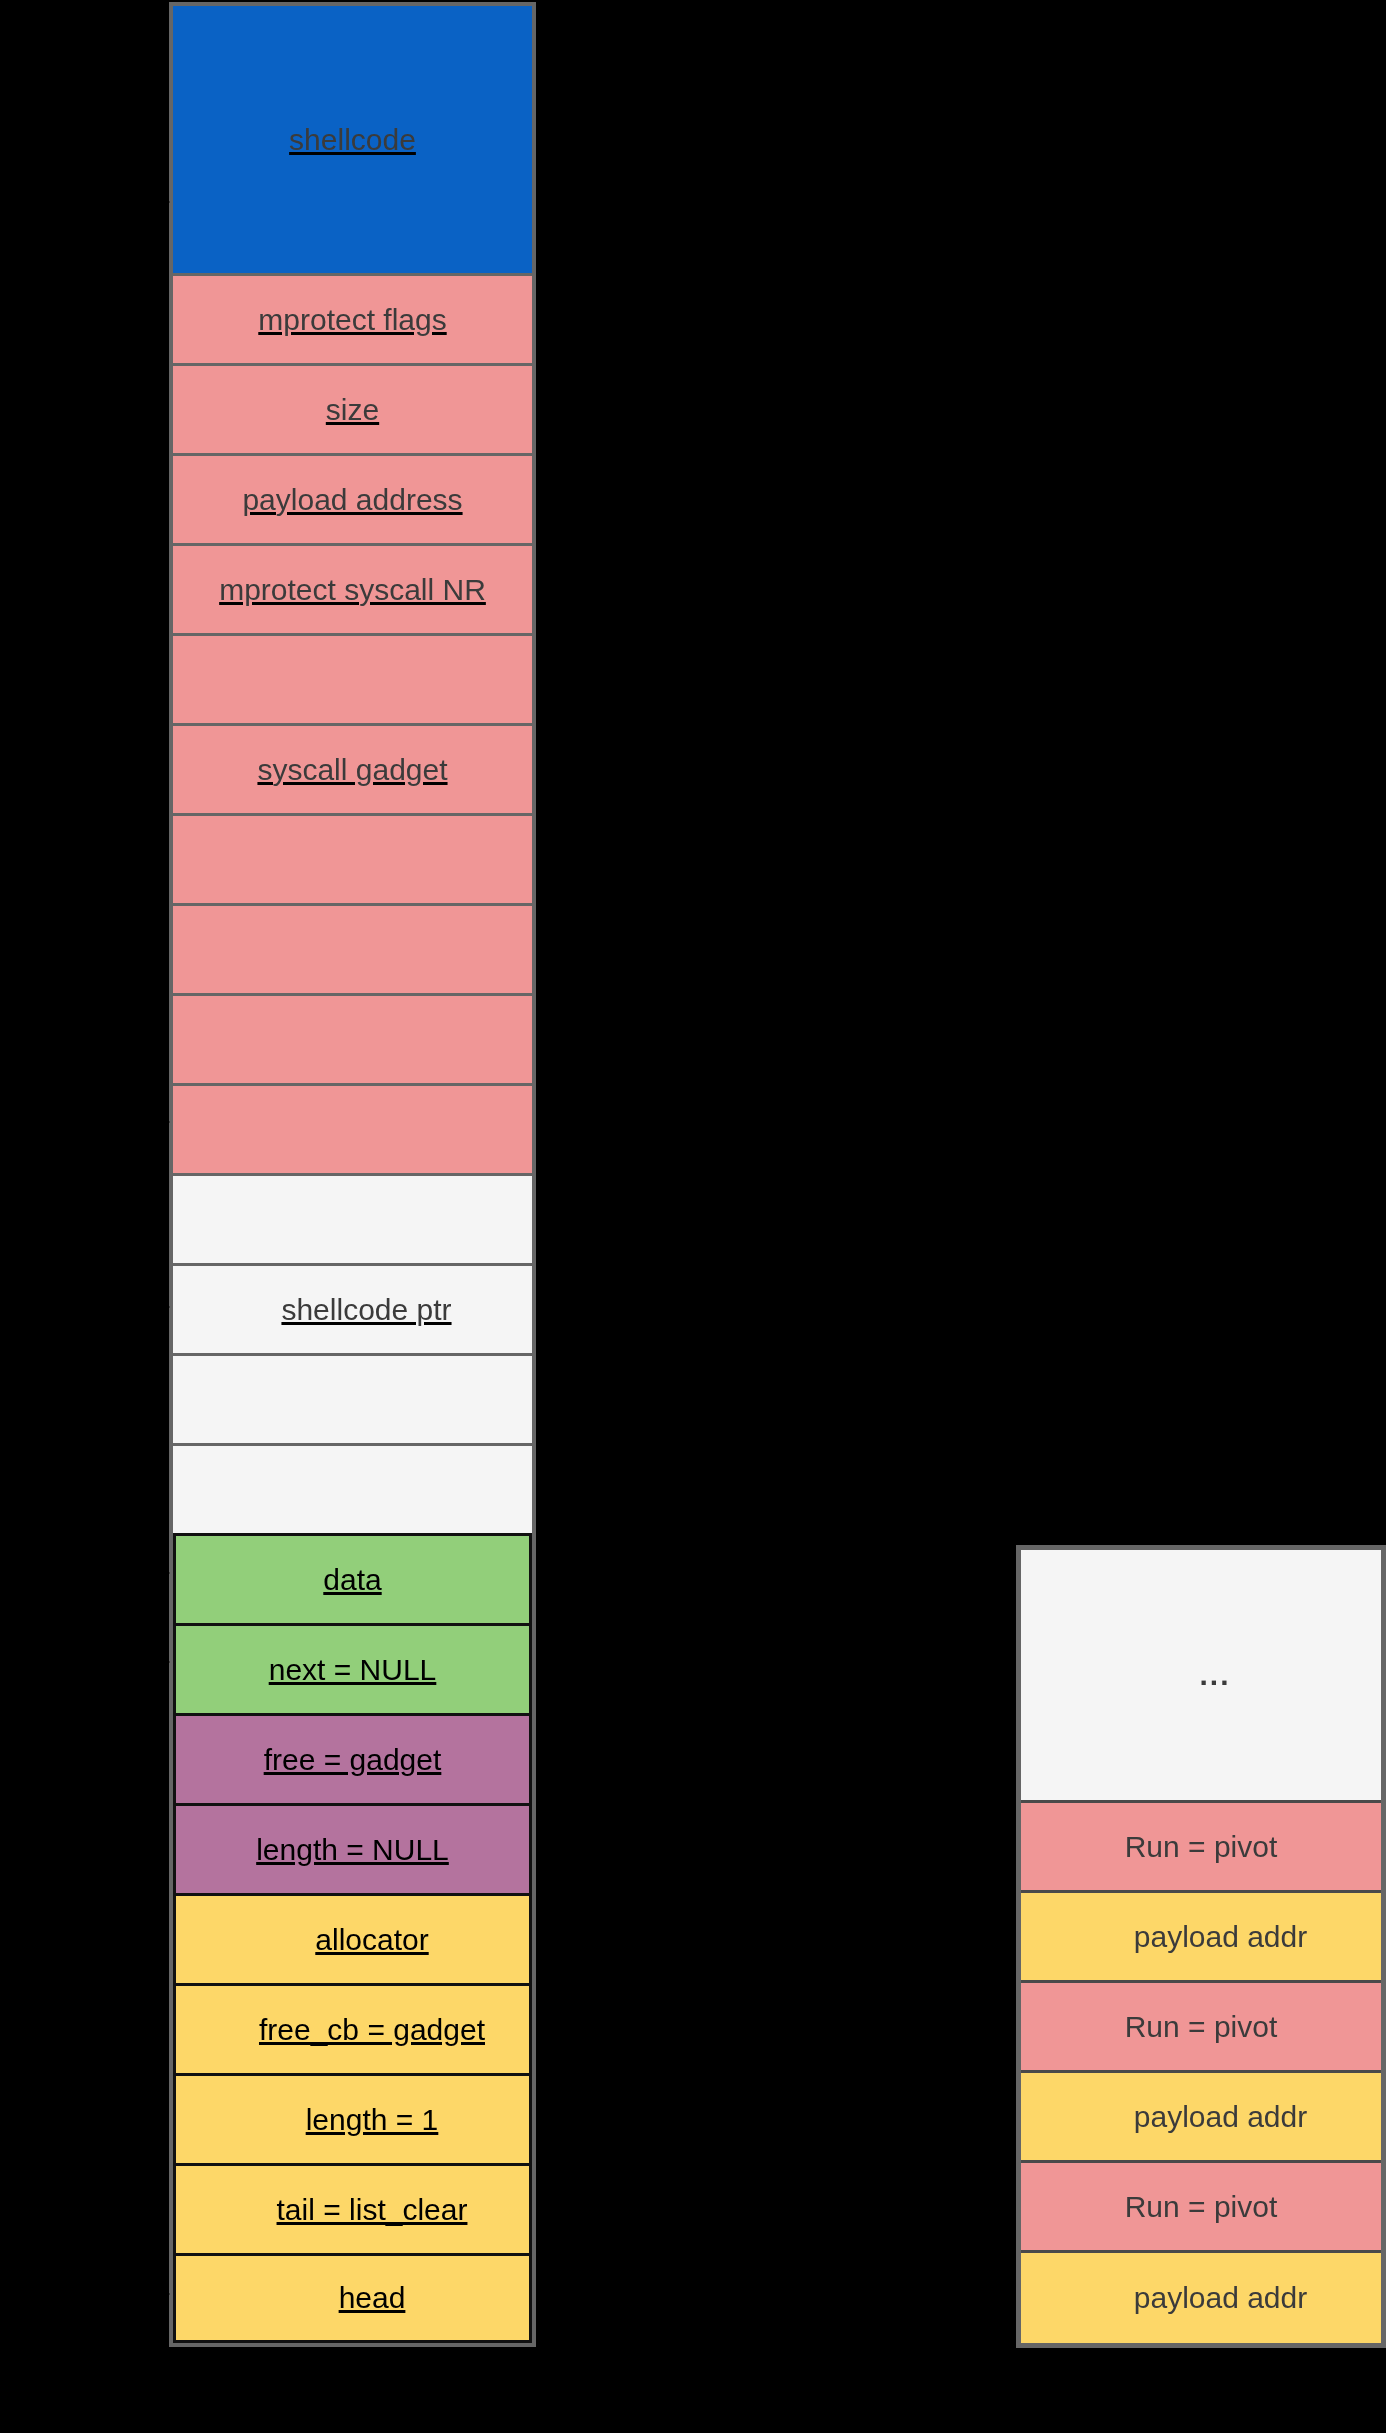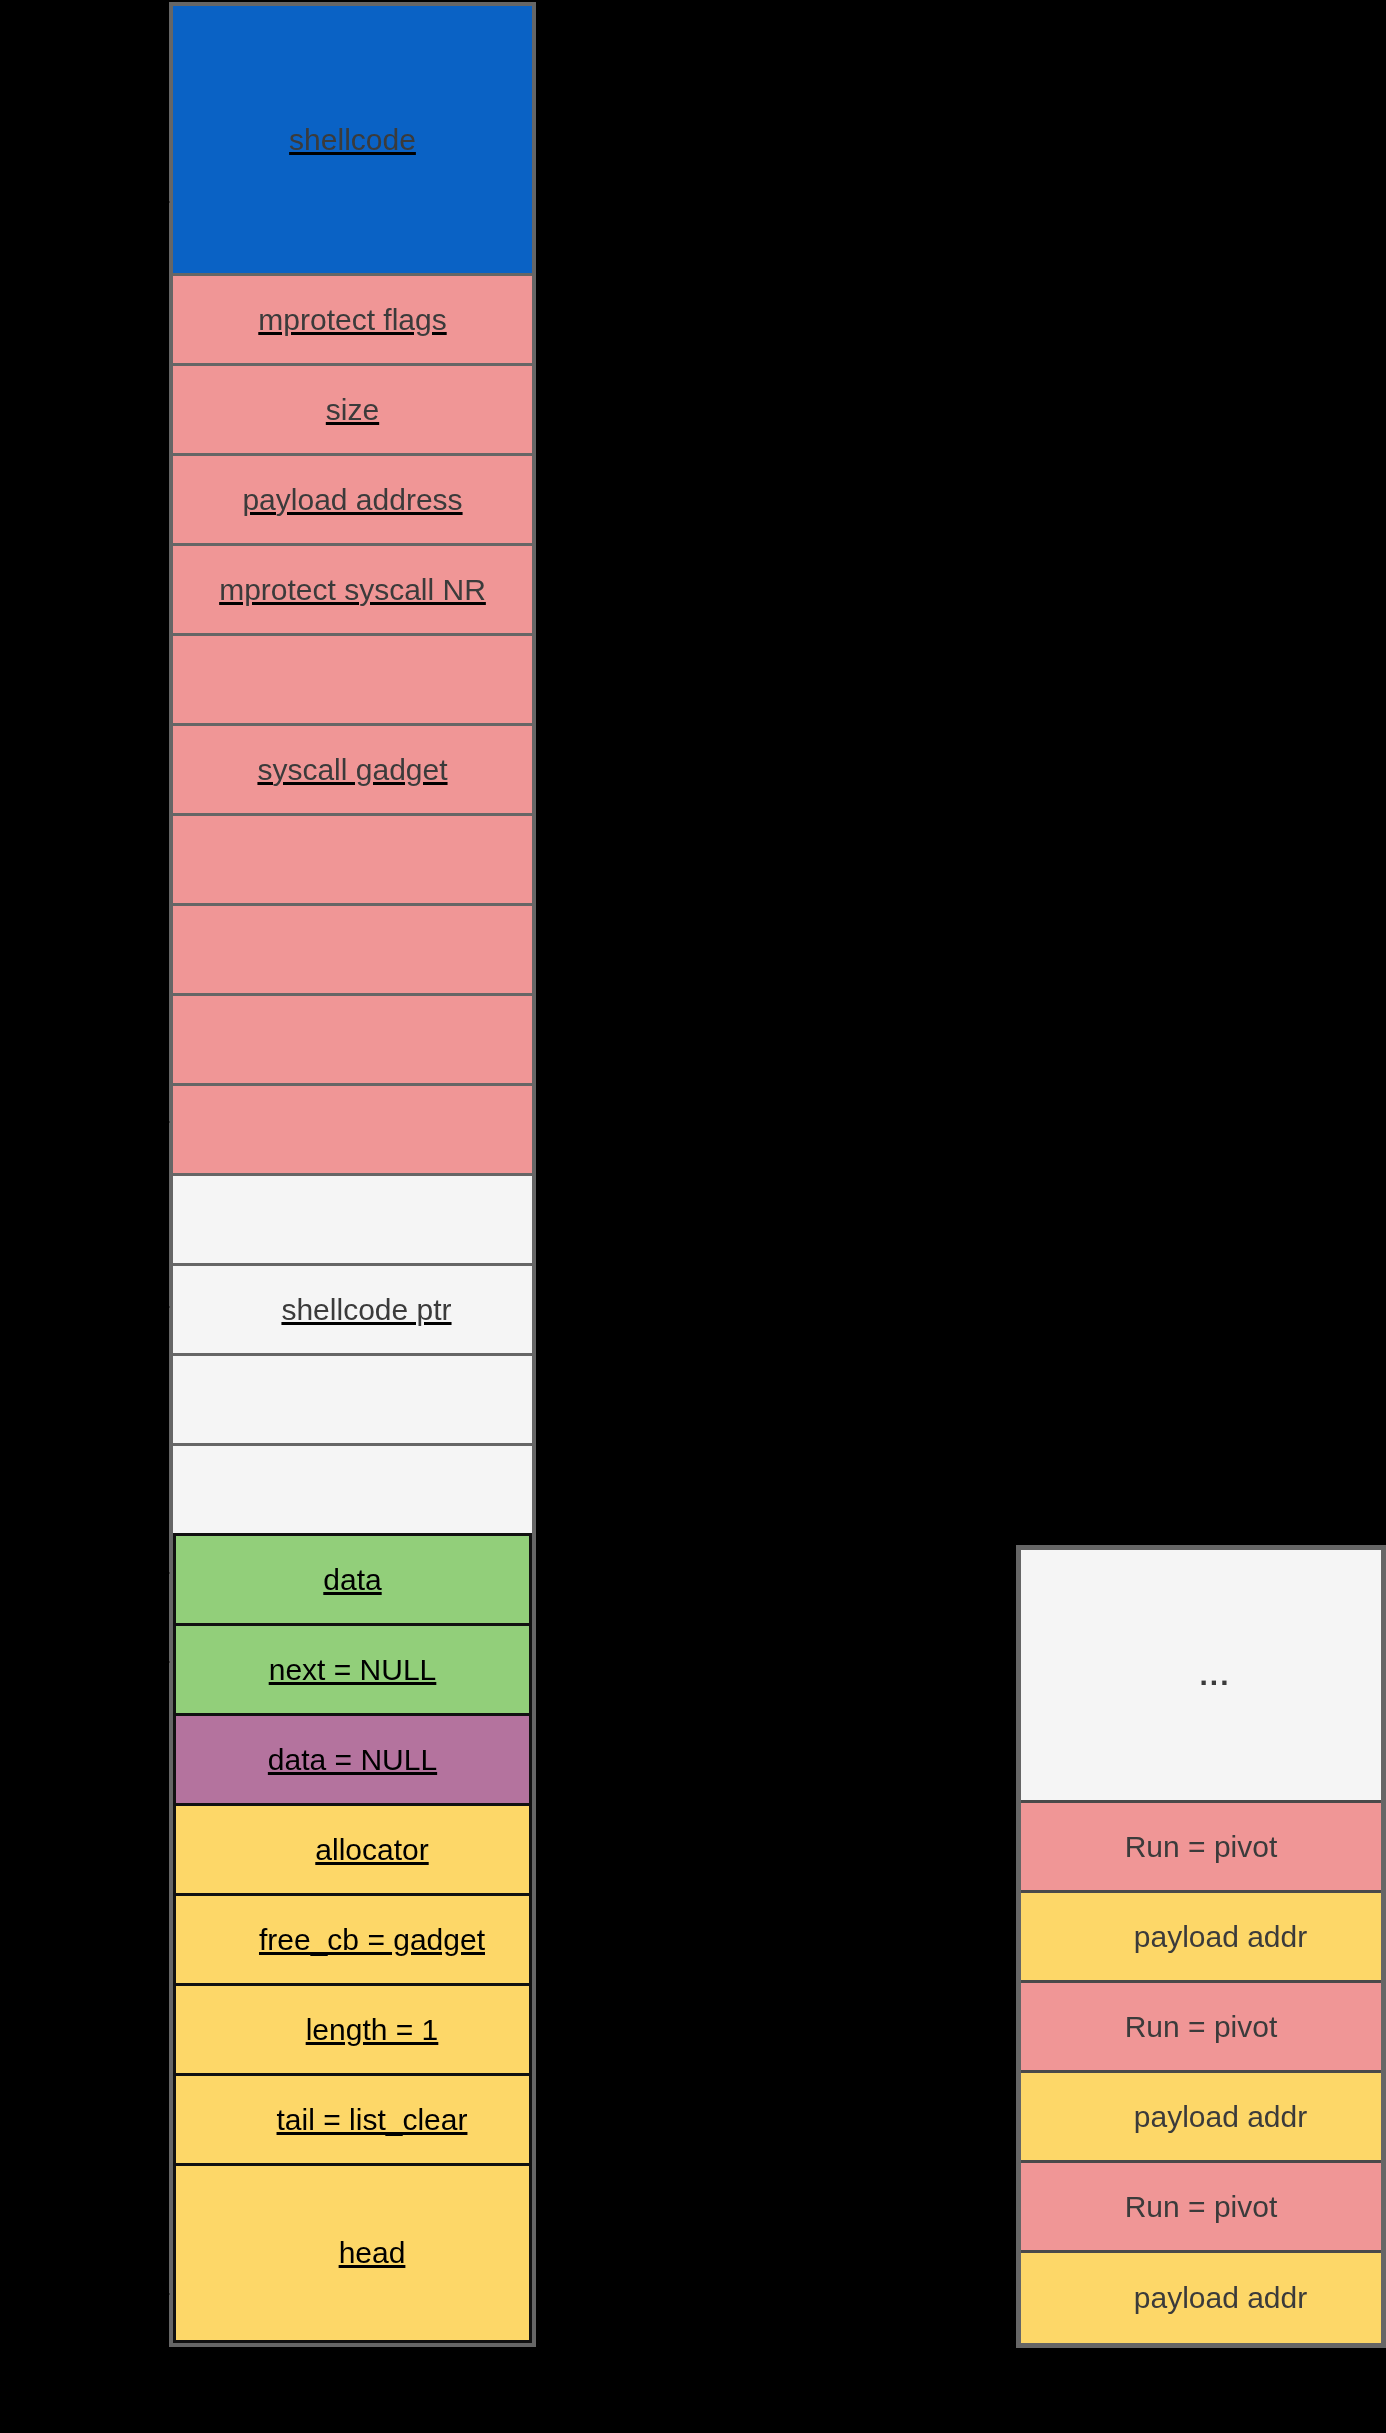--- a/index.html
+++ b/index.html
@@ -93,21 +93,22 @@
     <div class="cell c-pink"></div>
     <div class="cell c-pink"></div>
     <div class="cell c-pink"></div>
     <div class="cell c-pink"></div>
     <div class="cell c-white"></div>
     <div class="cell c-white">shellcode ptr</div>
     <div class="cell c-white"></div>
     <div class="cell c-white"></div>
     <div class="cell c-green dark">data</div>
     <div class="cell c-green dark">next = NULL</div>
-    <div class="cell c-purple dark">data = NULL</div>
+    <div class="cell c-purple dark">free = gadget</div>
+    <div class="cell c-purple dark">length = NULL</div>
     <div class="cell c-yellow dark">allocator</div>
     <div class="cell c-yellow dark">free_cb = gadget</div>
     <div class="cell c-yellow dark">length = 1</div>
     <div class="cell c-yellow dark">tail = list_clear</div>
     <div class="cell c-yellow dark">head</div>
   </div>
 
 <div id="right-column" class="column">
     <div class="cell c-white">...</div>
     <div class="cell c-pink">Run = pivot</div>

